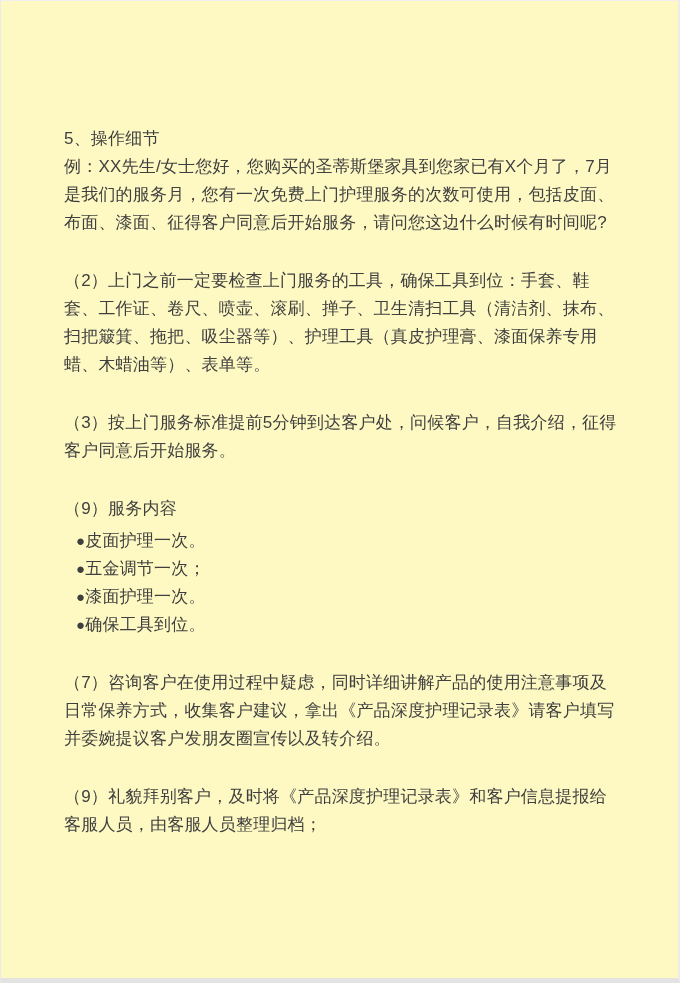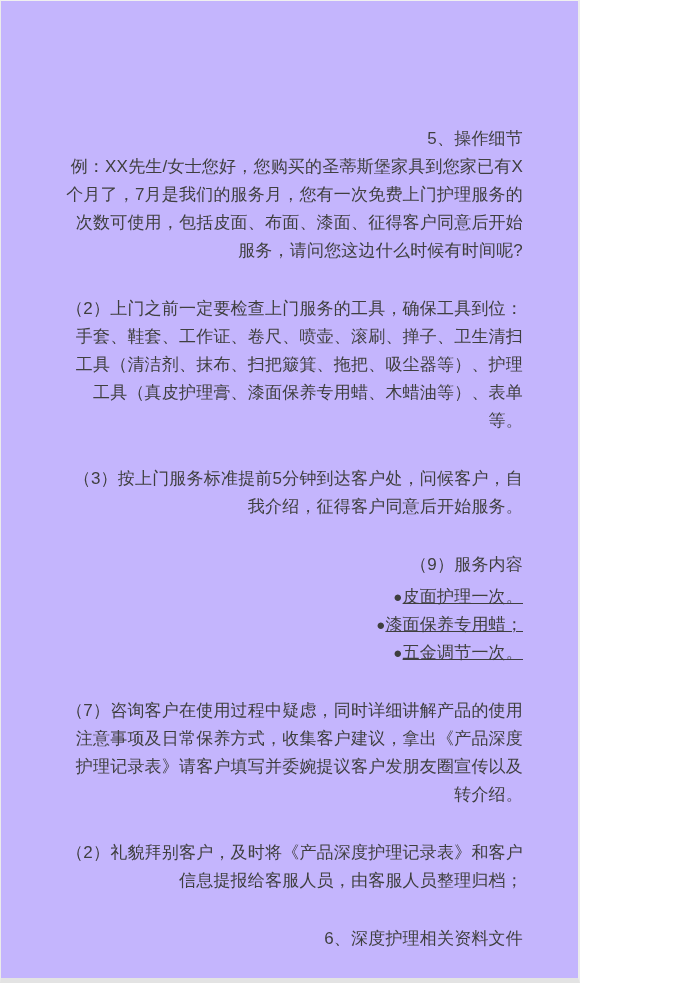--- a/index.html
+++ b/index.html
@@ -2,51 +2,49 @@
 <html><head>
 <meta charset="utf-8">
 <style>
   html, body {
     margin: 0;
     padding: 0;
     background: #ffffff;
   }
   .page {
     position: relative;
-    width: 580px;
+    width: 680px;
     height: 983px;
     box-sizing: border-box;
-    background: #c4b5fd;
+    background: #fef9c3;
     border-left: 1px solid #ebebeb;
     border-right: 2px solid #ececec;
     border-top: 1px solid #f0f0f0;
     border-bottom: 5px solid #e3e3e3;
     overflow: hidden;
     font-family: "Liberation Sans", "DejaVu Sans", sans-serif;
-    text-align: right;
   }
   .content {
     box-sizing: border-box;
     padding: 124px 55px 0 63px;
     color: #3f3f3f;
     font-size: 17px;
     line-height: 28px;
     letter-spacing: 0.2px;
   }
   .block {
     margin: 0 0 30px 0;
   }
   .block p {
     margin: 0;
   }
   ul.bullets {
     list-style: none;
-    margin: 4px 0 0 5px;
+    margin: 4px 0 0 12px;
     padding: 0;
-    text-decoration: underline;
   }
   ul.bullets li {
     margin: 0;
     padding: 0;
   }
   .bullet-glyph {
     display: inline-block;
     font-size: 15px;
     vertical-align: baseline;
   }
@@ -67,31 +65,29 @@
     </div>
 
     <div class="block">
       <p>（3）按上门服务标准提前5分钟到达客户处，问候客户，自我介绍，征得客户同意后开始服务。</p>
     </div>
 
     <div class="block">
       <p>（9）服务内容</p>
       <ul class="bullets">
         <li><span class="bullet-glyph">●</span><span>皮面护理一次。</span></li>
-        <li><span class="bullet-glyph">●</span><span>漆面保养专用蜡；</span></li>
-        <li><span class="bullet-glyph">●</span><span>五金调节一次。</span></li>
+        <li><span class="bullet-glyph">●</span><span>五金调节一次；</span></li>
+        <li><span class="bullet-glyph">●</span><span>漆面护理一次。</span></li>
+        <li><span class="bullet-glyph">●</span><span>确保工具到位。</span></li>
       </ul>
     </div>
 
     <div class="block">
       <p>（7）咨询客户在使用过程中疑虑，同时详细讲解产品的使用注意事项及日常保养方式，收集客户建议，拿出《产品深度护理记录表》请客户填写并委婉提议客户发朋友圈宣传以及转介绍。</p>
     </div>
 
     <div class="block">
-      <p>（2）礼貌拜别客户，及时将《产品深度护理记录表》和客户信息提报给客服人员，由客服人员整理归档；</p>
+      <p>（9）礼貌拜别客户，及时将《产品深度护理记录表》和客户信息提报给客服人员，由客服人员整理归档；</p>
     </div>
 
-    <div class="block">
-      <p>6、深度护理相关资料文件</p>
-    </div>
 
   </div>
 </div>
 
 </body></html>

